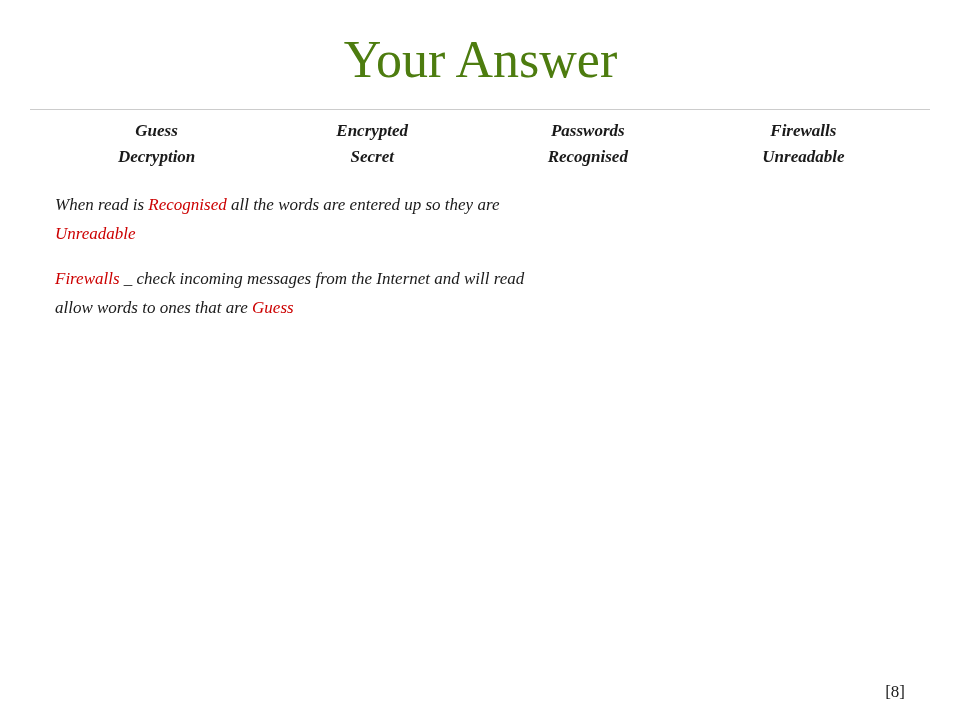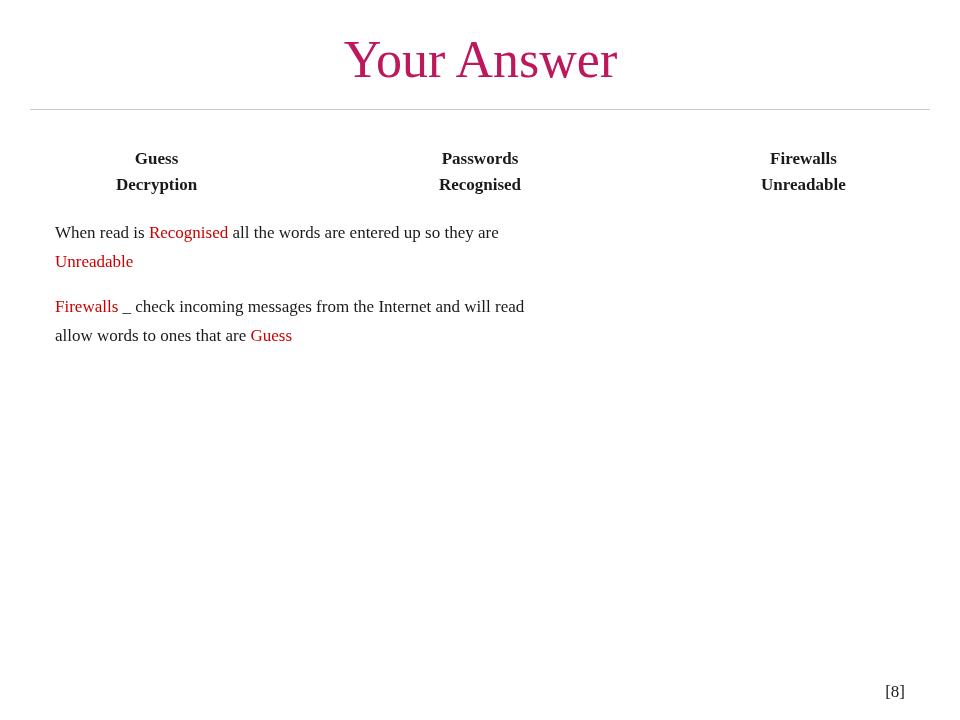--- a/index.html
+++ b/index.html
@@ -10,34 +10,35 @@
       width: 960px;
       min-height: 720px;
       position: relative;
     }
 
     .page-title {
       text-align: center;
       font-size: 52px;
       font-weight: normal;
       padding: 30px 0 20px 1px;
-      color: #be185d;
+      color: #4d7c0f;
     }
 
     .divider {
       border: none;
       border-top: 1px solid #ccc;
       margin: 0 30px;
     }
 
     .content-area {
-      margin: 36px 55px 0 55px;
+      margin: 8px 55px 0 55px;
       font-size: 17px;
       color: #1a1a1a;
       line-height: 1.5;
+      font-style: italic;
     }
 
     
     .options-row {
       display: flex;
       flex-direction: row;
       justify-content: space-between;
       margin-bottom: 22px;
       padding: 0 5px;
     }
@@ -75,20 +76,23 @@
 <h1 class="page-title">Your Answer</h1>
 <hr class="divider">
 
 <div class="content-area">
 
   <div class="options-row">
     <div class="option-item">
       Guess<br>Decryption
     </div>
     <div class="option-item">
+      Encrypted<br>Secret
+    </div>
+    <div class="option-item">
       Passwords<br>Recognised
     </div>
     <div class="option-item">
       Firewalls<br>Unreadable
     </div>
   </div>
 
   <div class="text-block">
     <span>When read is </span><span class="answer-word">Recognised</span><span> all the words are entered up so they are</span>
     <br>

